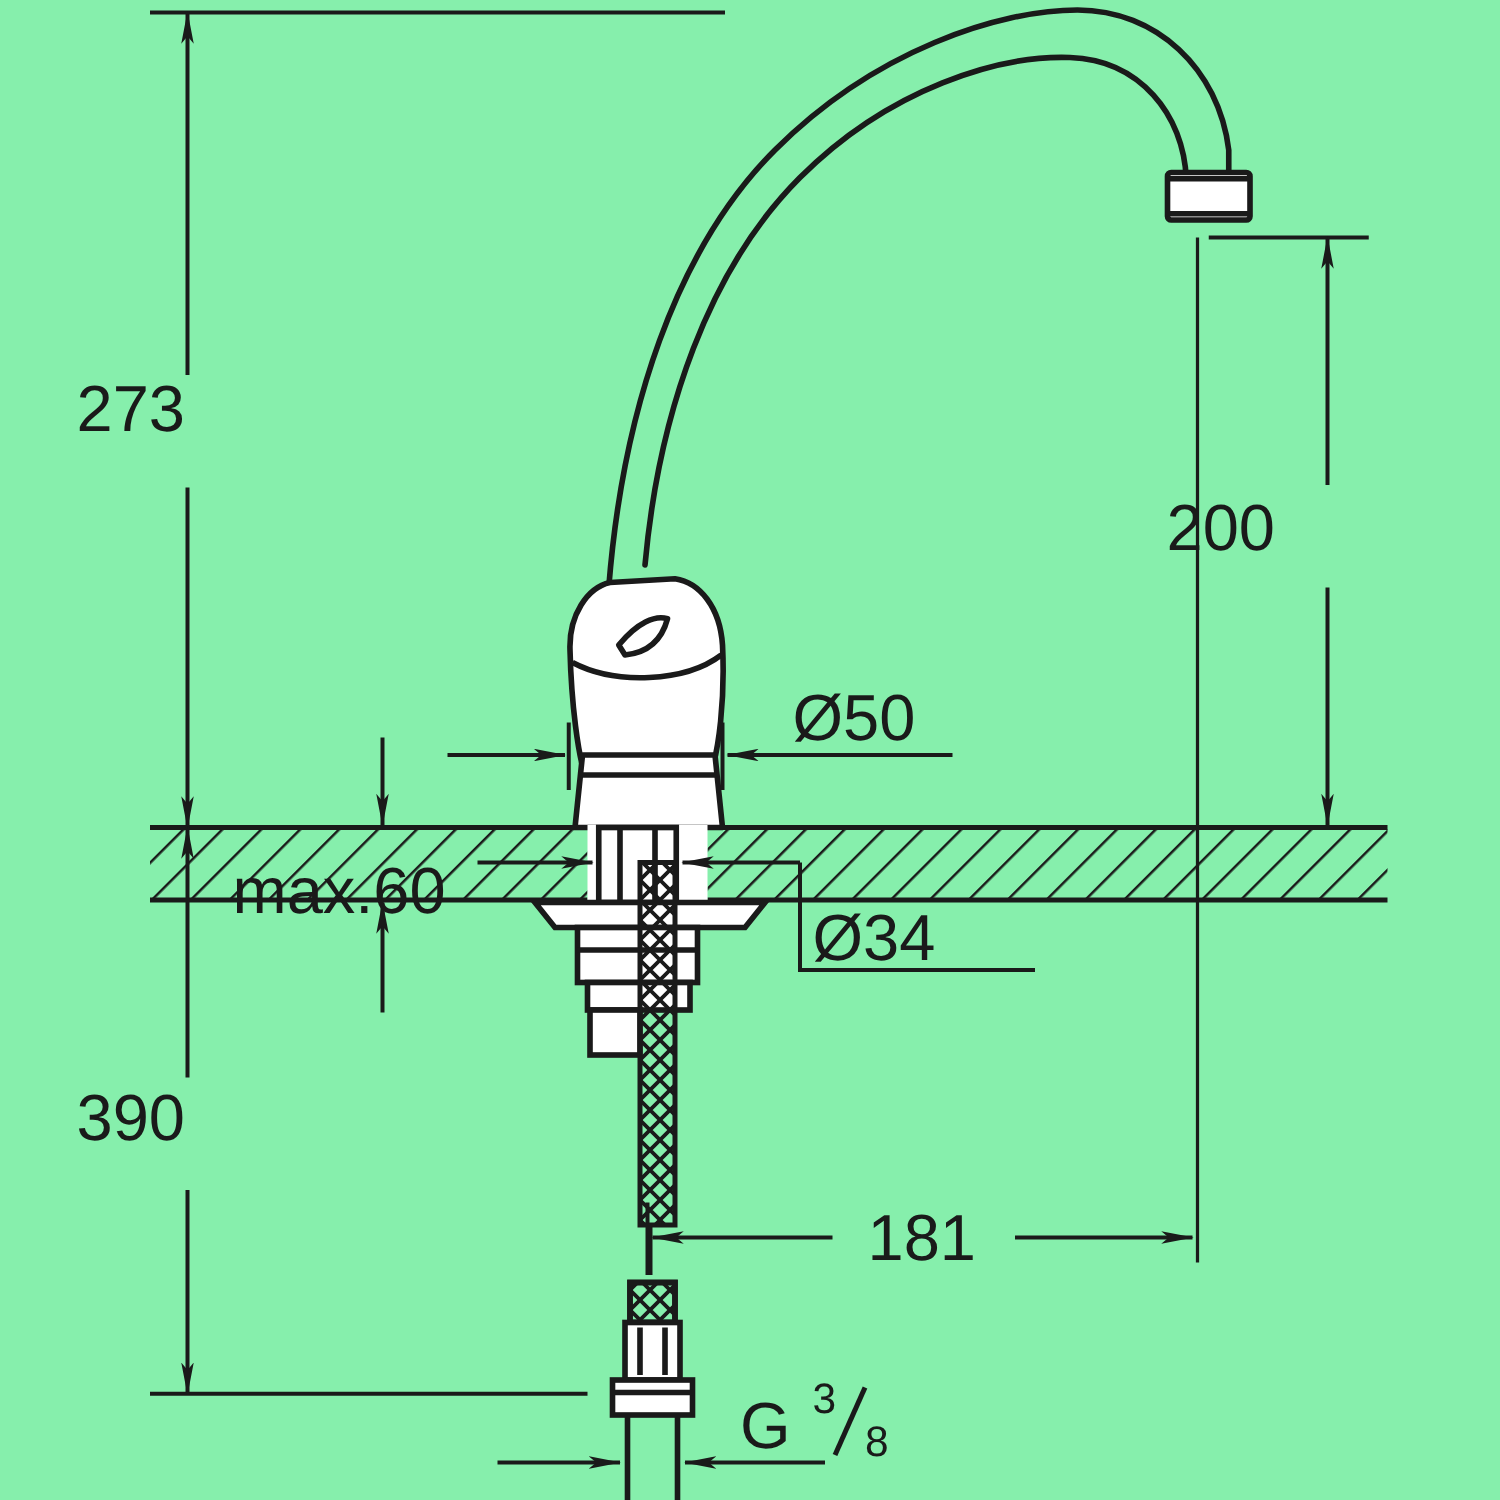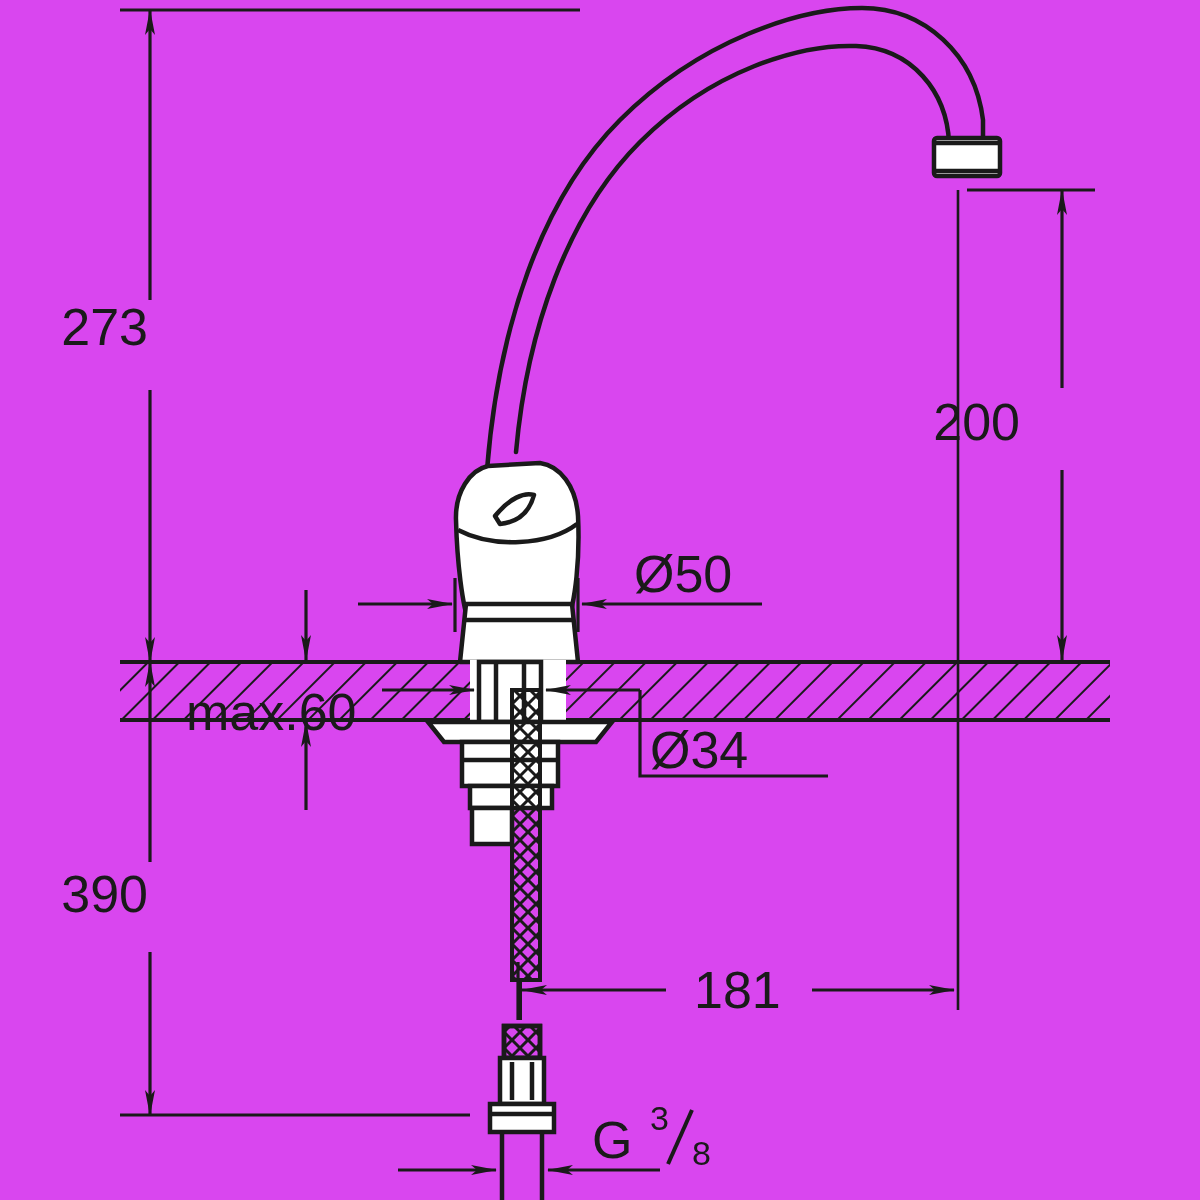--- a/index.html
+++ b/index.html
@@ -7,21 +7,21 @@
     padding: 0;
     background: #ffffff;
   }
   body {
     font-family: "Liberation Sans", sans-serif;
   }
   #drawing-root {
     position: relative;
     width: 1200px;
     height: 1200px;
-    background: #d946ef;
+    background: #86efac;
     overflow: hidden;
   }
   #tech-svg {
     position: absolute;
     left: 0;
     top: 0;
     width: 1200px;
     height: 1200px;
   }
   .dim-text {

